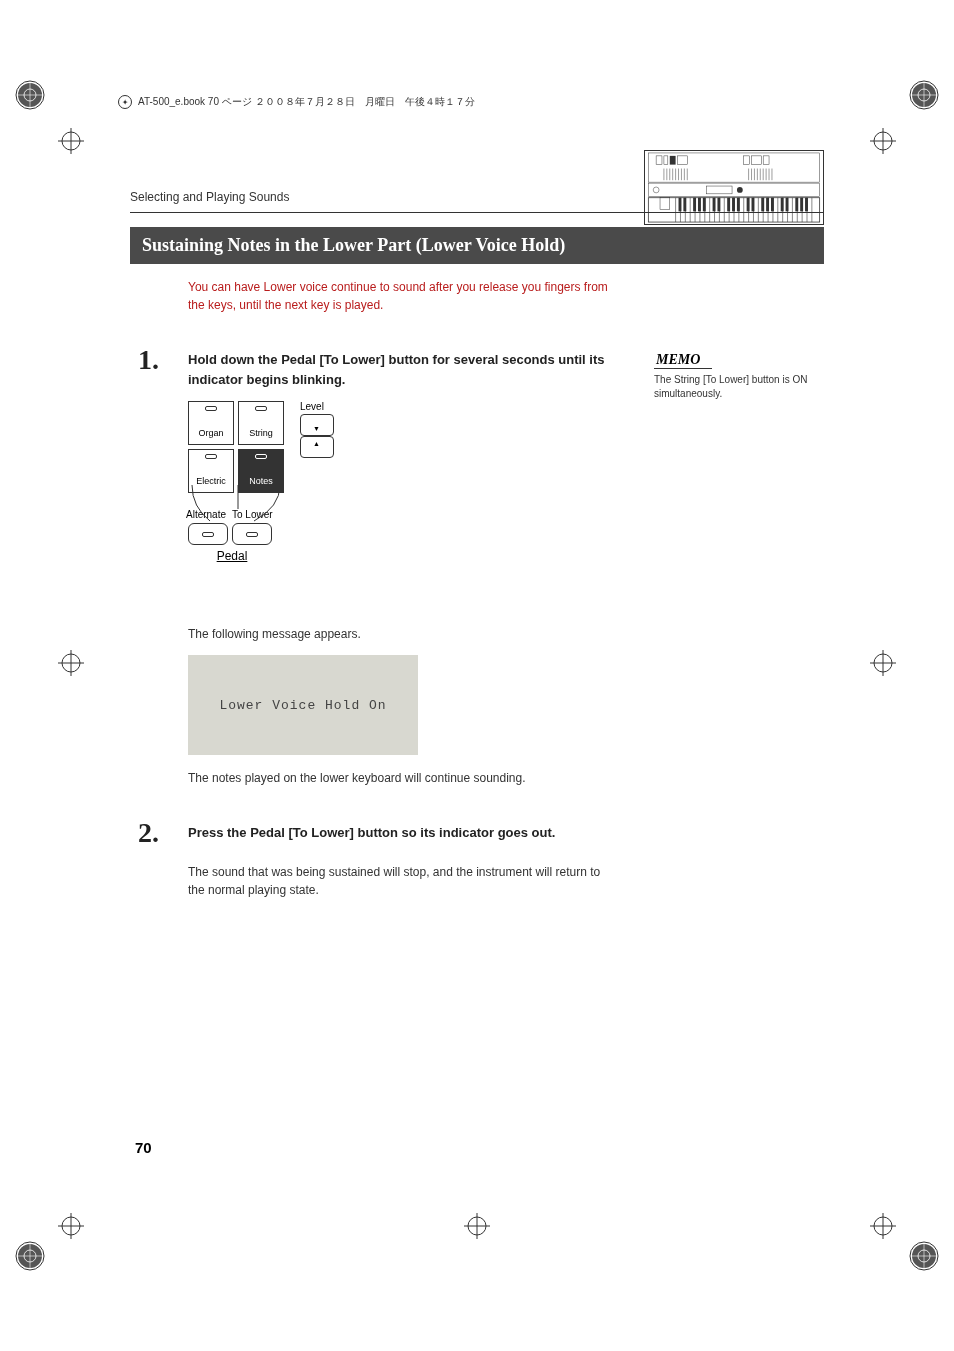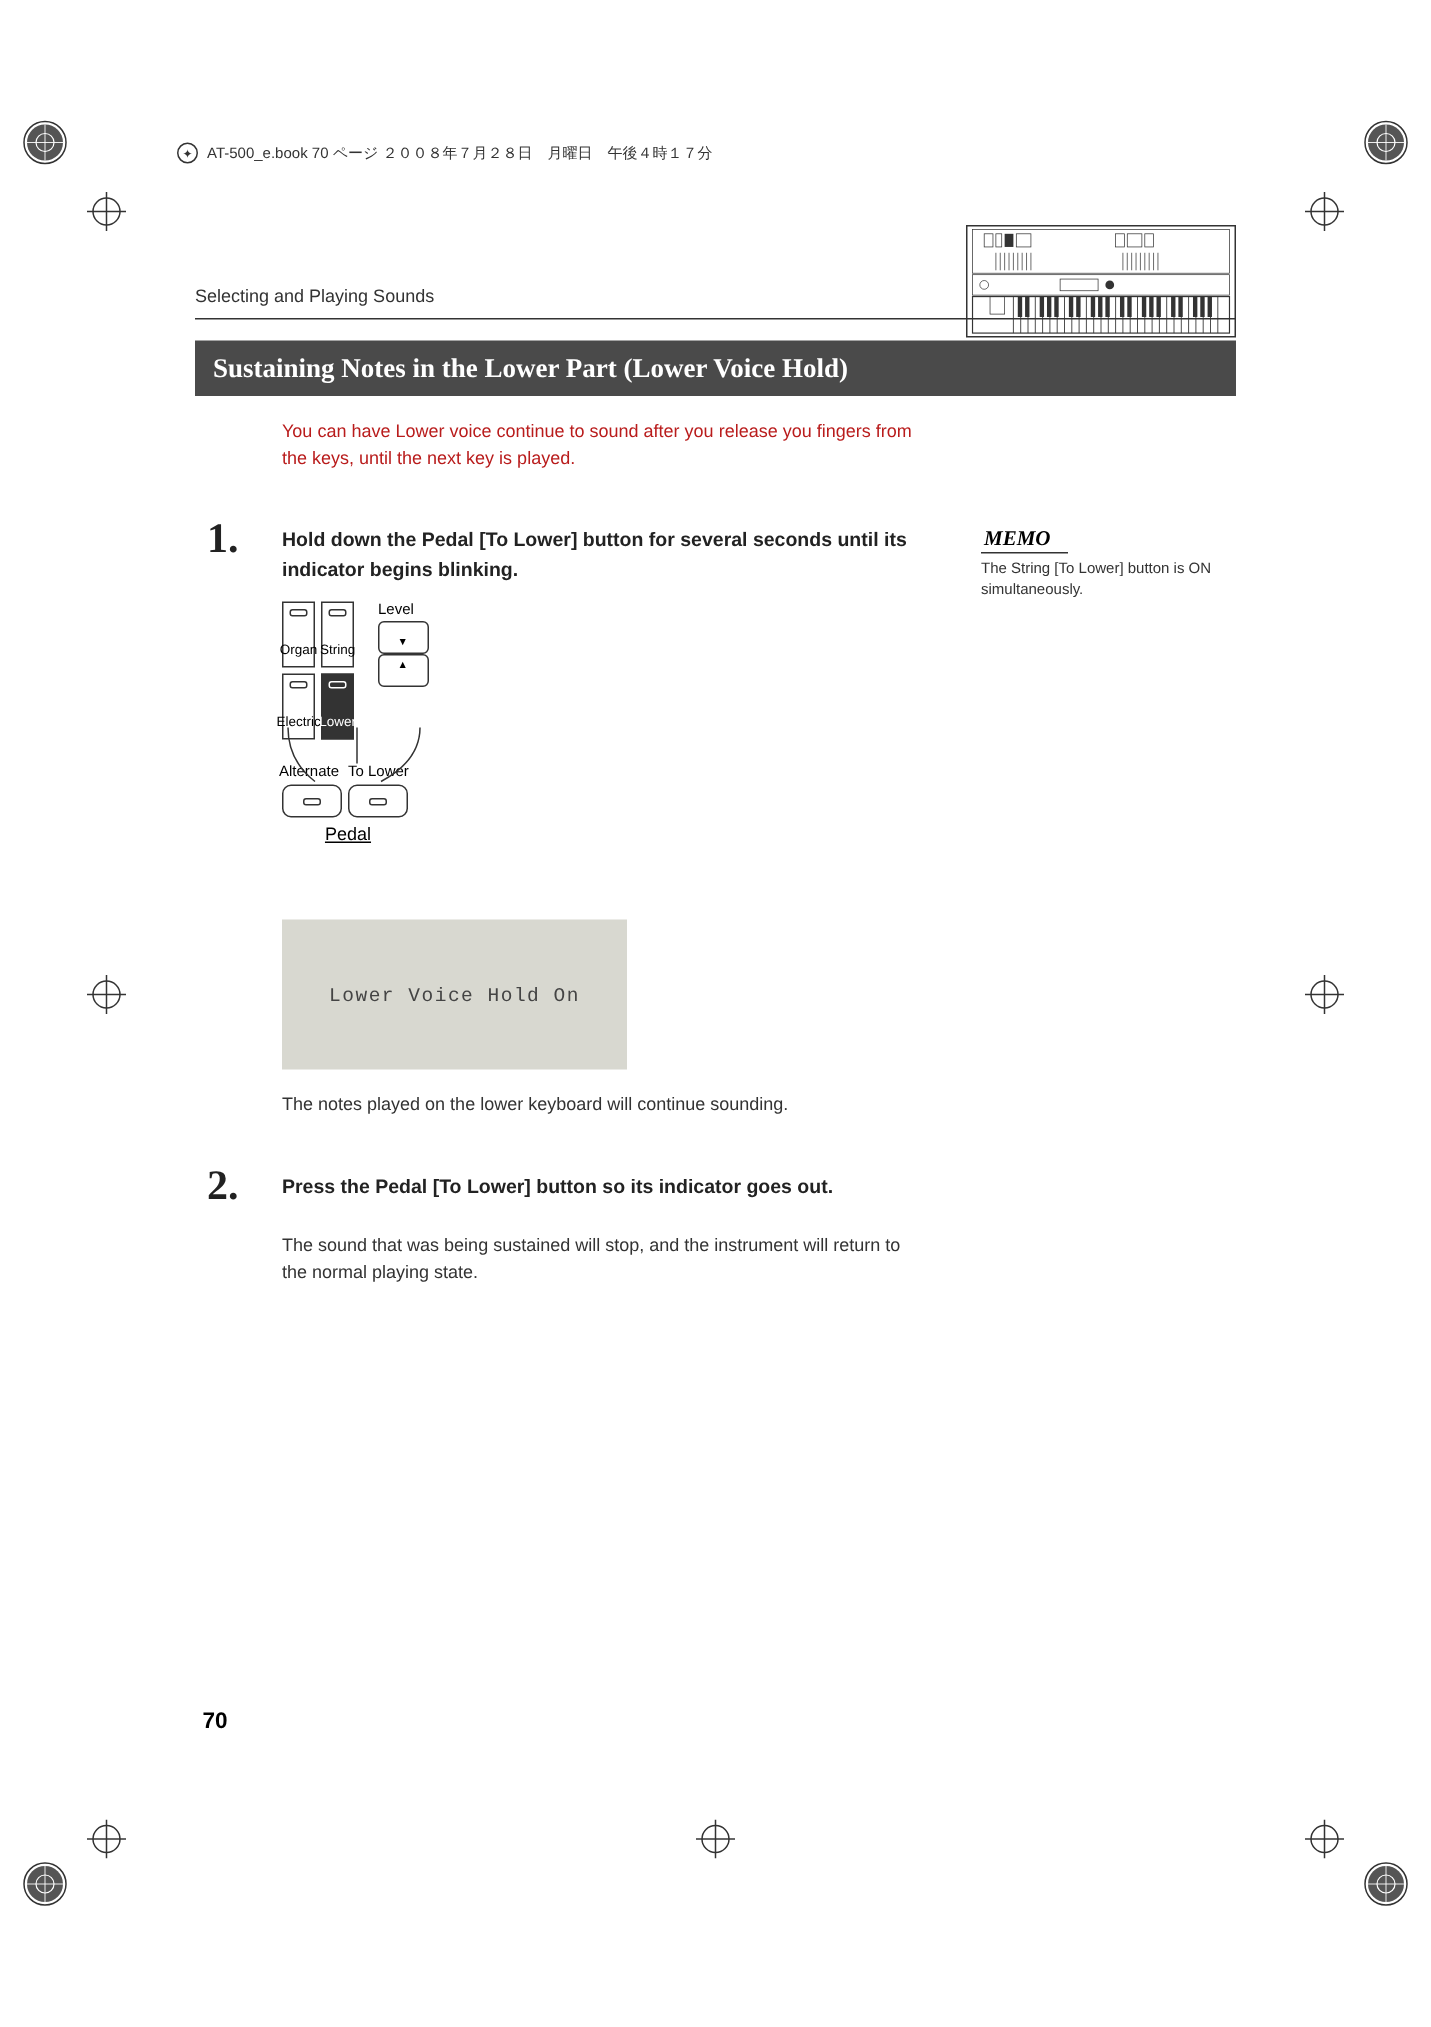--- a/index.html
+++ b/index.html
@@ -52,21 +52,21 @@
     .lcd-display { margin-left: 58px; margin-top: 12px; width: 230px; height: 100px; background: #d8d8d0; display: flex; align-items: center; justify-content: center; font-family: 'Courier New', monospace; font-size: 13px; color: #444; letter-spacing: 1px; }
     
     .memo-box { position: absolute; right: 0; top: 160px; width: 170px; }
     .memo-label { font-family: Georgia, serif; font-weight: bold; font-style: italic; font-size: 14px; border-bottom: 1px solid #333; display: inline-block; padding: 0 12px 0 2px; margin-bottom: 4px; }
     .memo-text { font-size: 10px; line-height: 1.4; color: #333; }
     
     .page-number { position: absolute; bottom: 195px; left: 135px; font-size: 15px; font-weight: bold; font-family: Liberation Sans, sans-serif; }
     
     
     .pd-row { display: flex; gap: 4px; }
-    .pd-btn { width: 22px; height: 44px; border: 1px solid #333; display: flex; flex-direction: column; align-items: center; justify-content: center; font-size: 9px; position: relative; padding-top: 20px;}
+    .pd-btn { width: 46px; height: 44px; border: 1px solid #333; display: flex; flex-direction: column; align-items: center; justify-content: center; font-size: 9px; position: relative; padding-top: 20px;}
     .pd-btn-led { width: 12px; height: 5px; border: 1px solid #333; border-radius: 2px; position: absolute; top: 4px; }
     .pd-btn-small { width: 34px; height: 22px; border: 1px solid #333; border-radius: 4px; }
     .pd-btn-inv { background: #333; color: #fff; }
     .pd-level-label { font-size: 10px; text-align: center; margin-bottom: 2px; }
     .pd-pedal-row { display: flex; gap: 4px; margin-top: 30px; position: relative; }
     .pd-pedal-btn { width: 40px; height: 22px; border: 1px solid #333; border-radius: 6px; display: flex; align-items: center; justify-content: center; position: relative;}
     .pd-pedal-led { width: 12px; height: 5px; border: 1px solid #333; border-radius: 2px; }
     .pd-pedal-label { font-size: 10px; position: absolute; top: -14px; }
     .pd-pedal-underline { font-size: 12px; text-align: center; margin-top: 4px; text-decoration: underline; width: 88px;}
     .pd-level-col { display: flex; flex-direction: column; align-items: flex-start; margin-left: 16px;}
@@ -293,21 +293,21 @@
             <span>String</span>
           </div>
         </div>
         <div class="pd-row" style="margin-top:4px;">
           <div class="pd-btn">
             <div class="pd-btn-led"></div>
             <span>Electric</span>
           </div>
           <div class="pd-btn pd-btn-inv">
             <div class="pd-btn-led" style="border-color:#fff;"></div>
-            <span>Lower</span>
+            <span>Notes</span>
           </div>
         </div>
       </div>
       <div class="pd-level-col">
         <div class="pd-level-label">Level</div>
         <div class="pd-btn-small pd-arrow-up" style="position:relative;"></div>
         <div class="pd-btn-small pd-arrow-down" style="position:relative;"></div>
       </div>
     </div>
 
@@ -327,20 +327,21 @@
 
       <svg style="position:absolute; left:-6px; top:-40px; width:100px; height:44px; pointer-events:none;">
         <path d="M 10 2 Q 10 24, 28 38" fill="none" stroke="#333" stroke-width="1"></path>
         <path d="M 56 2 Q 56 22, 56 26" fill="none" stroke="#333" stroke-width="1"></path>
         <path d="M 98 2 Q 98 24, 72 38" fill="none" stroke="#333" stroke-width="1"></path>
       </svg>
     </div>
     <div class="pd-pedal-underline">Pedal</div>
   </div>
 
+  <div class="step-body" style="margin-top:24px;">The following message appears.</div>
 
   <div class="lcd-display">
     <span>Lower Voice Hold On</span>
   </div>
 
   <div class="step-body">The notes played on the lower keyboard will continue sounding.</div>
 
   <div class="step">
     <div class="step-number">2.</div>
     <div class="step-instruction">Press the Pedal [To Lower] button so its indicator goes out.</div>

